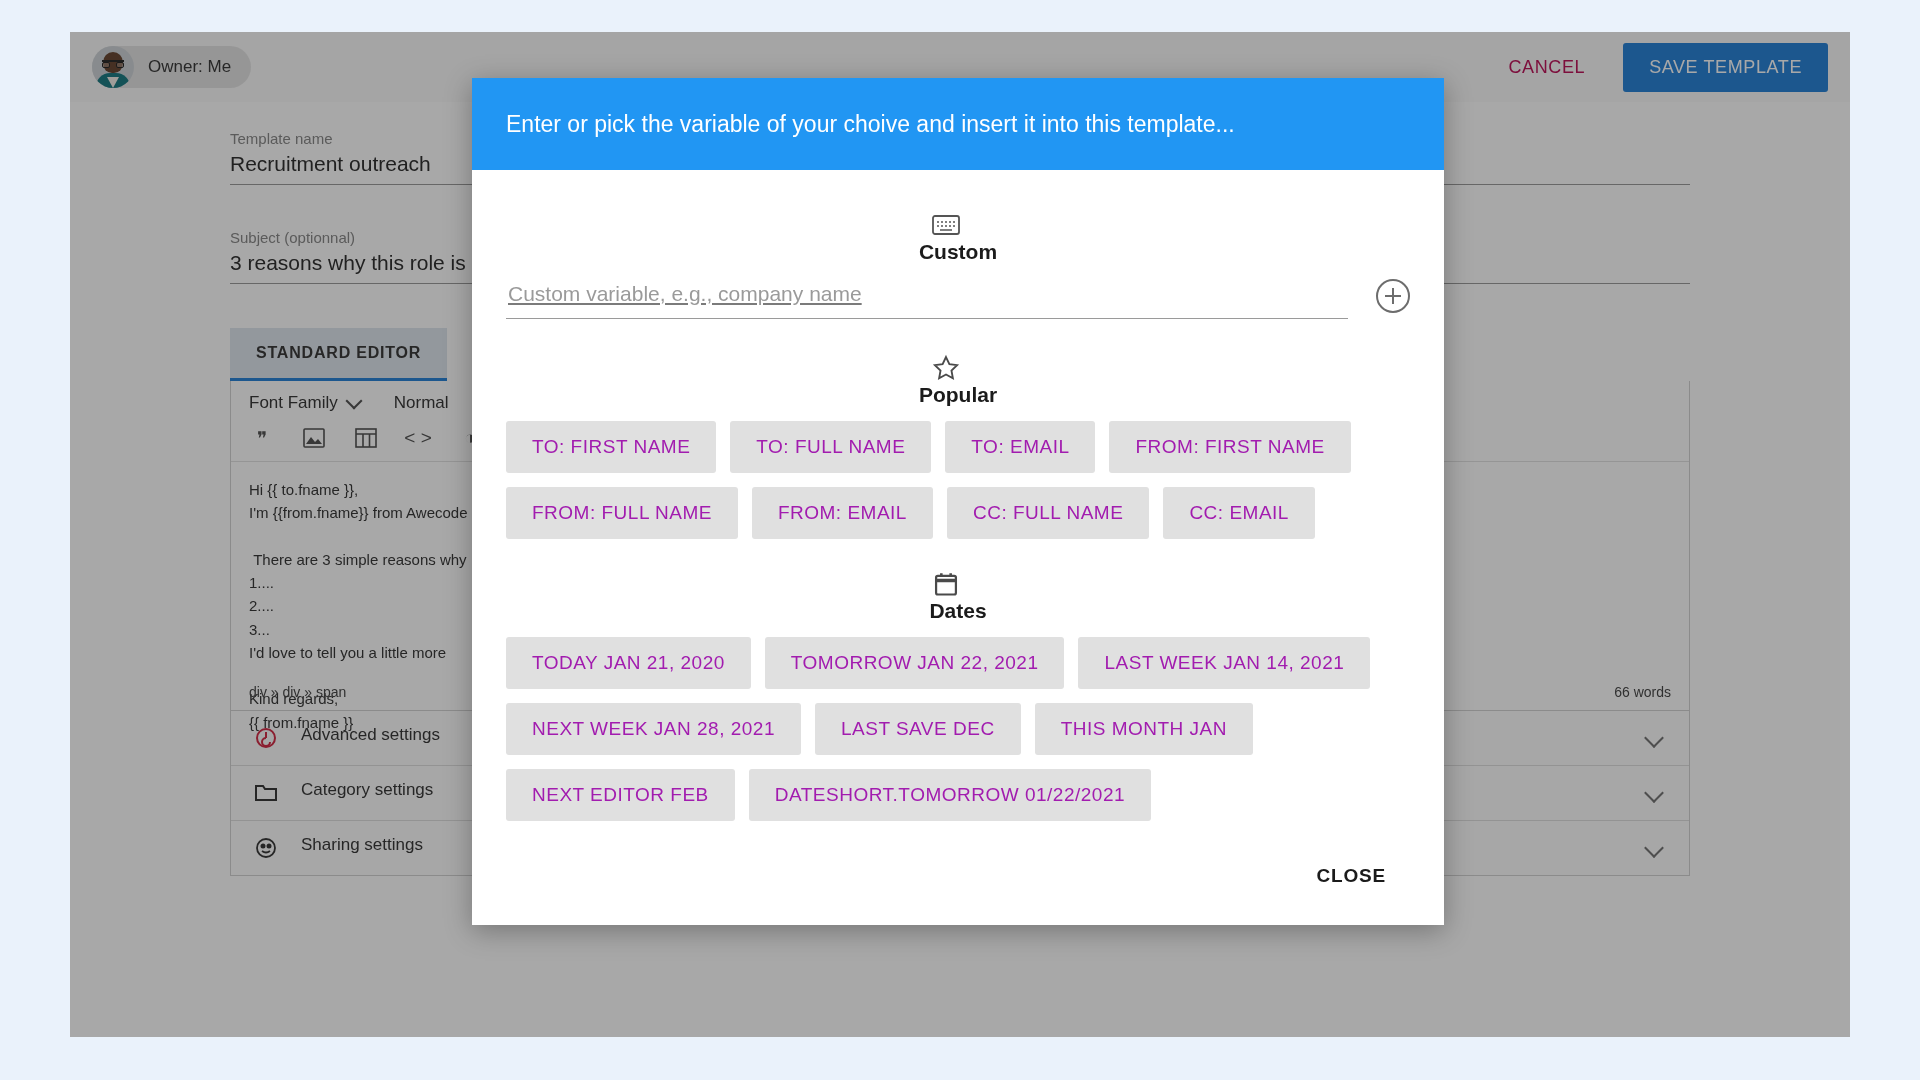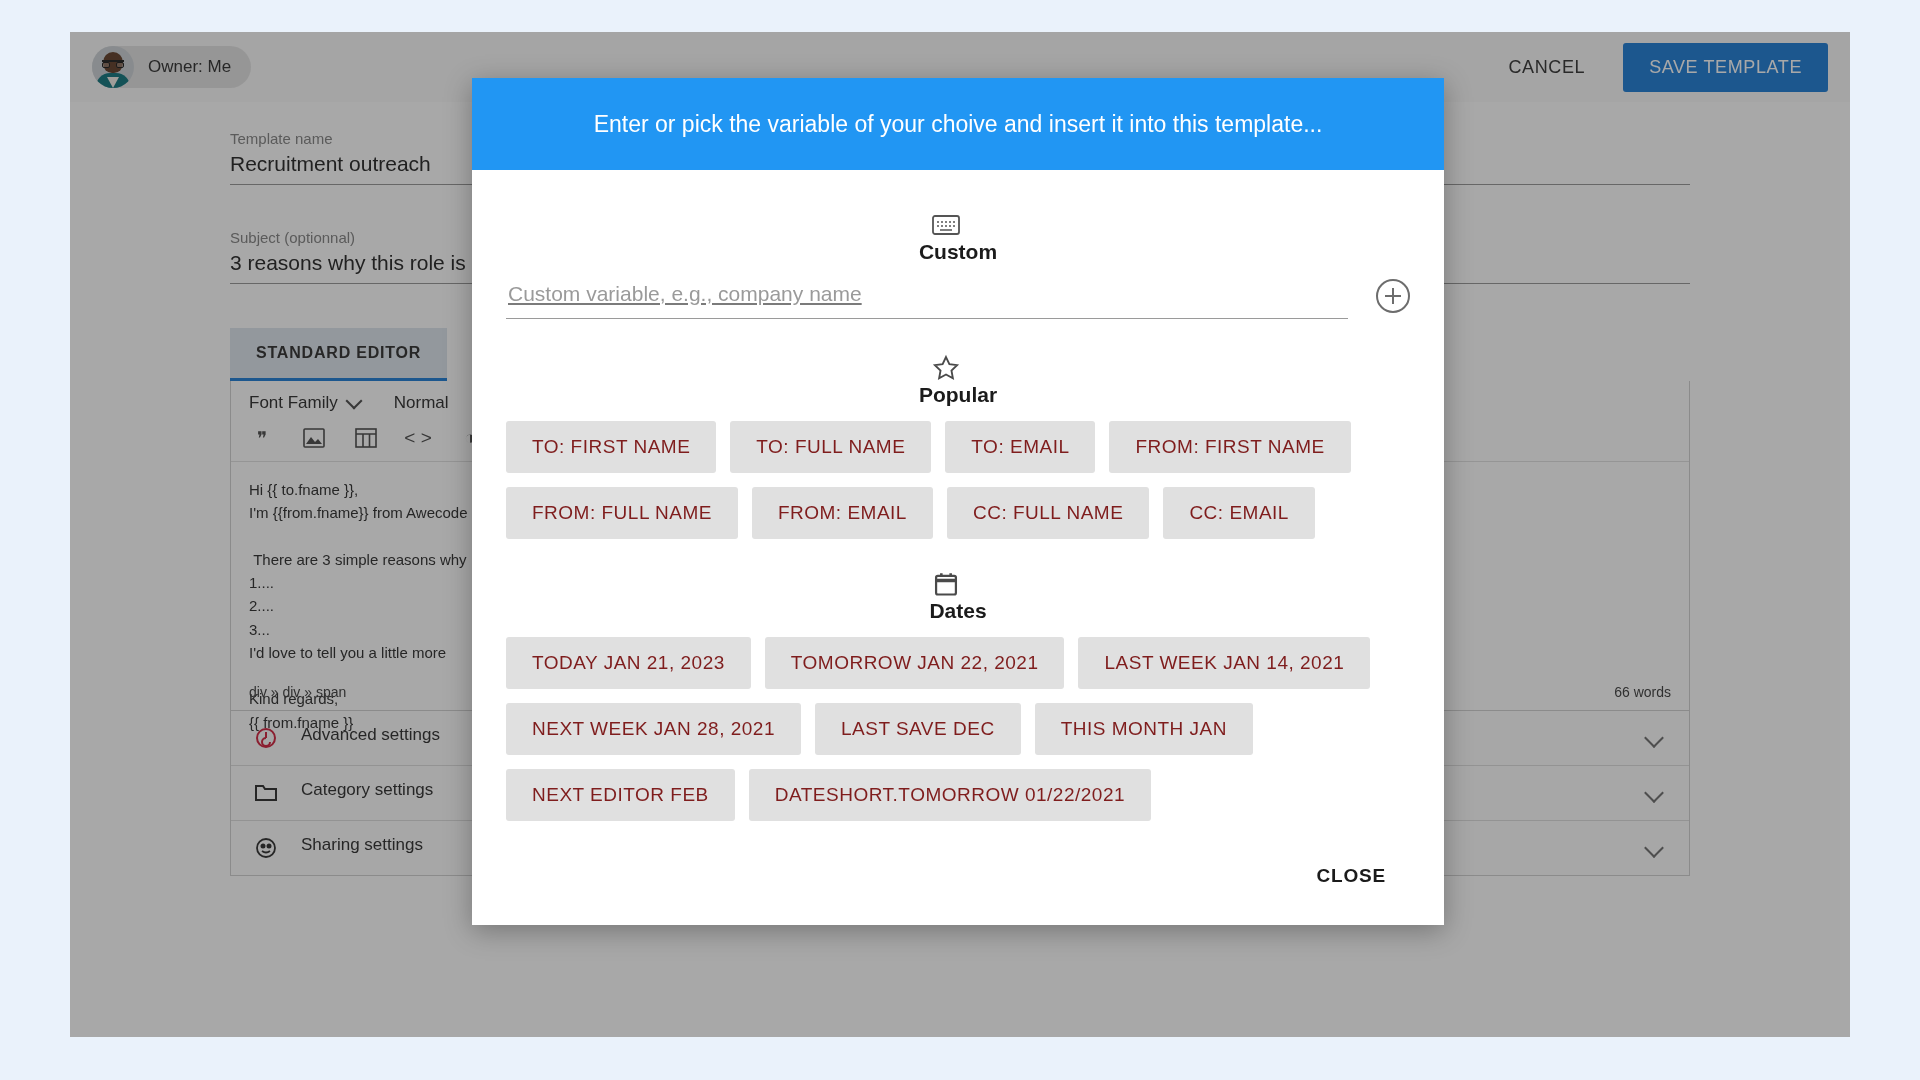--- a/index.html
+++ b/index.html
@@ -111,21 +111,21 @@
     margin-left: 14px;
     white-space: nowrap;
   }
   .topbar-right {
     display: flex;
     align-items: center;
   }
   .btn-text {
     font-size: 18px;
     letter-spacing: 0.6px;
-    color: #404040;
+    color: #be185d;
     padding: 12px 18px;
     cursor: pointer;
     background: none;
     border: none;
     font-family: inherit;
   }
   .btn-primary {
     font-size: 18px;
     letter-spacing: 0.6px;
     color: #ffffff;
@@ -281,21 +281,20 @@
   }
   .dialog-header {
     background: #2196f3;
     color: #ffffff;
     height: 92px;
     display: flex;
     align-items: center;
     padding: 0 34px;
     box-sizing: border-box;
     font-size: 23px;
-    justify-content: center;
   }
   .dialog-body {
     padding: 26px 34px 0 34px;
   }
   .section-head {
     display: flex;
     align-items: center;
     margin-top: 14px;
     margin-bottom: 14px;
     flex-direction: column;
@@ -354,21 +353,21 @@
 
   .chip-wrap {
     display: flex;
     flex-wrap: wrap;
     gap: 14px;
     margin-bottom: 10px;
     width: 920px;
   }
   .chip {
     background: #e0e0e0;
-    color: #7f1d1d;
+    color: #a21caf;
     border: none;
     border-radius: 3px;
     font-family: inherit;
     font-size: 19px;
     letter-spacing: 0.5px;
     padding: 15px 26px;
     cursor: pointer;
     white-space: nowrap;
   }
   .dialog-footer {
@@ -564,21 +563,21 @@
         <svg width="28" height="28" viewBox="0 0 24 24" fill="none" stroke="#4a4a4a" stroke-width="1.9">
           <rect x="3.5" y="5" width="17" height="16" rx="1.5"></rect>
           <path d="M3.5 9 H20.5" stroke-width="3"></path>
           <path d="M8 2.8 V6 M16 2.8 V6" stroke-width="2.2"></path>
         </svg>
       </span>
       <span class="section-title">Dates</span>
     </div>
 
     <div class="chip-wrap">
-      <button class="chip">TODAY JAN 21, 2023</button>
+      <button class="chip">TODAY JAN 21, 2020</button>
       <button class="chip">TOMORROW JAN 22, 2021</button>
       <button class="chip">LAST WEEK JAN 14, 2021</button>
       <button class="chip">NEXT WEEK JAN 28, 2021</button>
       <button class="chip">LAST SAVE DEC</button>
       <button class="chip">THIS MONTH JAN</button>
       <button class="chip">NEXT EDITOR FEB</button>
       <button class="chip">DATESHORT.TOMORROW 01/22/2021</button>
     </div>
 
   </div>

